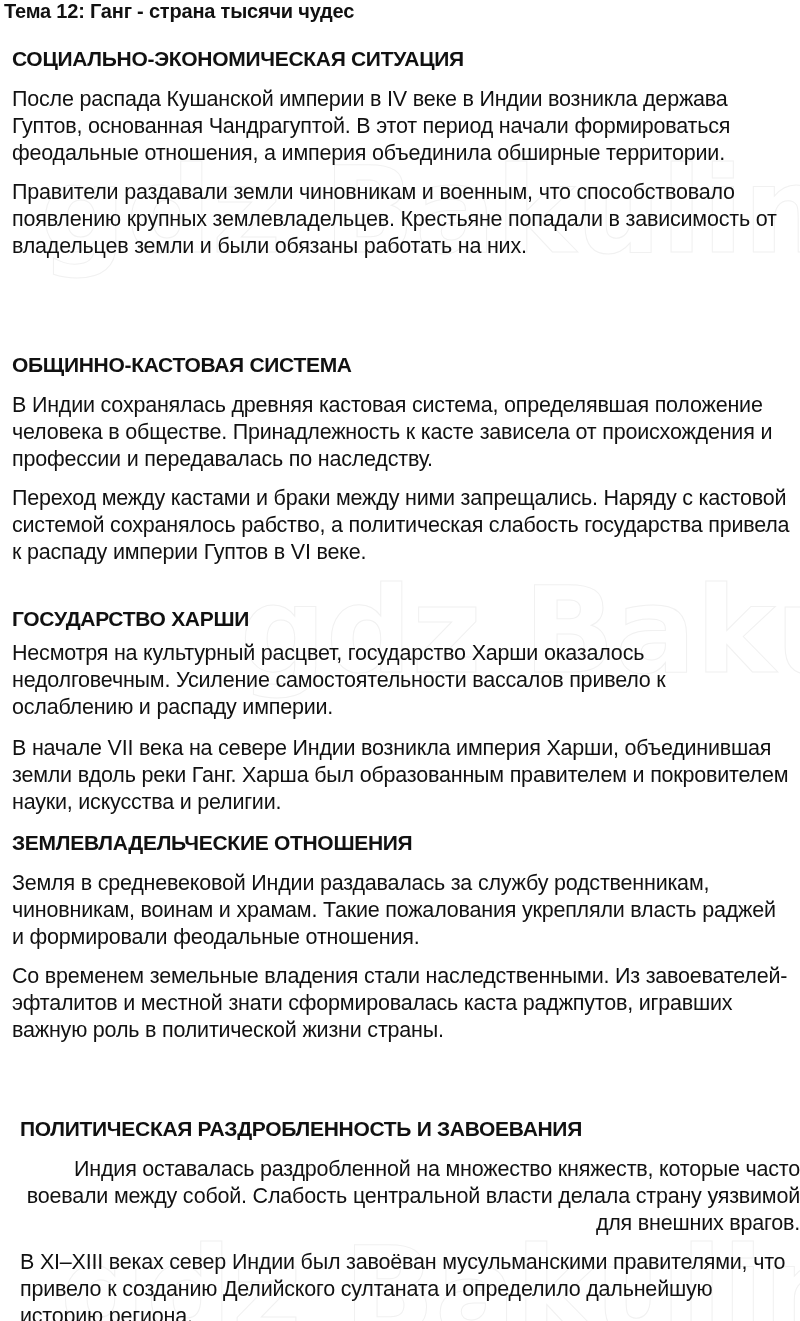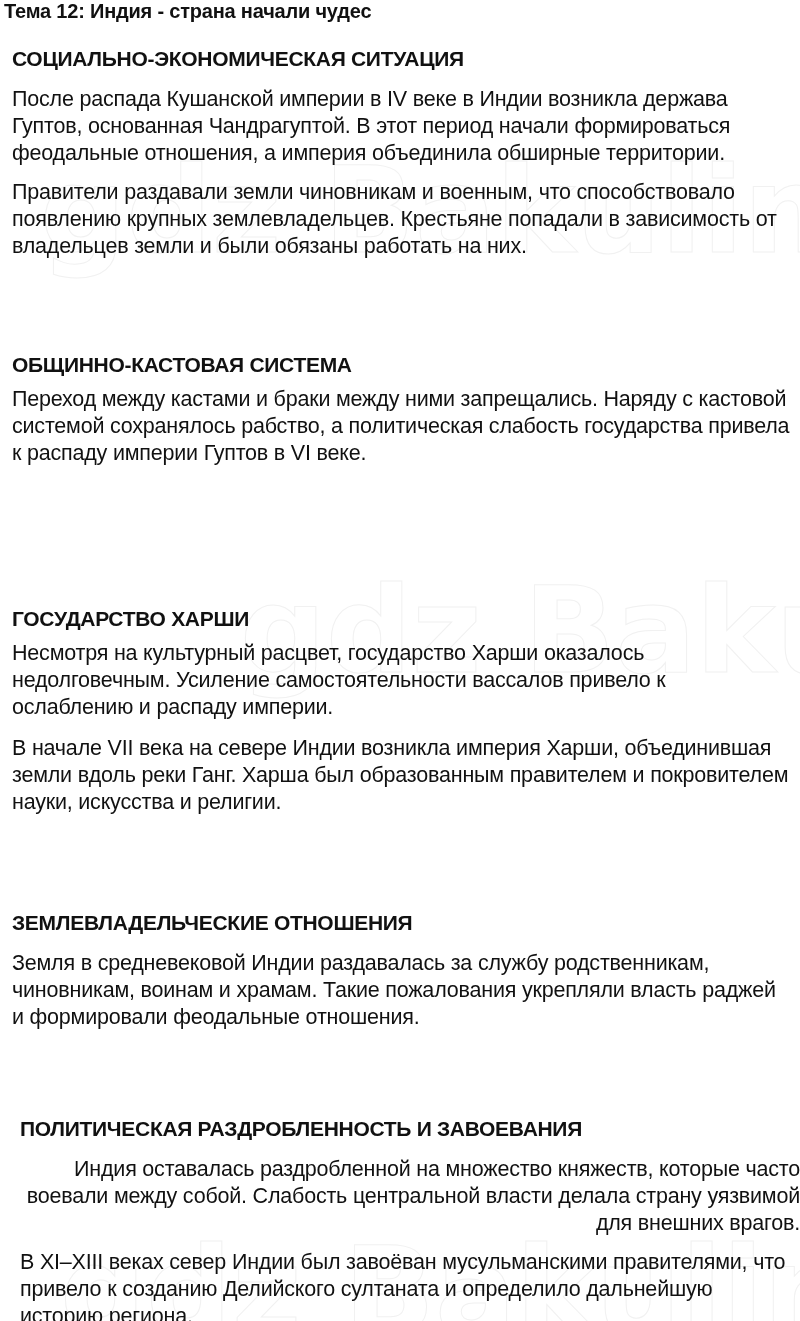--- a/index.html
+++ b/index.html
@@ -30,42 +30,44 @@
 </head>
 <body>
 
 <div class="watermark">
   <div class="wm" style="left:40px; top:100px;">gdz Bakulin</div>
   <div class="wm" style="left:240px; top:520px;">gdz Bakulin</div>
   <div class="wm" style="left:60px; top:1180px;">gdz Bakulin</div>
 </div>
 
 <div class="content">
-  <h1 class="page-title">Тема 12: Индия - страна начали чудес</h1>
+  <h1 class="page-title">Тема 12: Ганг - страна тысячи чудес</h1>
 
   <section style="position:absolute; top:38px; left:4px; width:796px;">
     <h2 class="section-title">СОЦИАЛЬНО-ЭКОНОМИЧЕСКАЯ СИТУАЦИЯ</h2>
     <p class="para" style="margin-top:14px;">После распада Кушанской империи в IV веке в Индии возникла держава Гуптов, основанная Чандрагуптой. В этот период начали формироваться феодальные отношения, а империя объединила обширные территории.</p>
     <p class="para">Правители раздавали земли чиновникам и военным, что способствовало появлению крупных землевладельцев. Крестьяне попадали в зависимость от владельцев земли и были обязаны работать на них.</p>
   </section>
 
   <section style="position:absolute; top:344px; left:4px; width:796px;">
     <h2 class="section-title">ОБЩИННО-КАСТОВАЯ СИСТЕМА</h2>
+    <p class="para" style="margin-top:14px;">В Индии сохранялась древняя кастовая система, определявшая положение человека в обществе. Принадлежность к касте зависела от происхождения и профессии и передавалась по наследству.</p>
     <p class="para">Переход между кастами и браки между ними запрещались. Наряду с кастовой системой сохранялось рабство, а политическая слабость государства привела к распаду империи Гуптов в VI веке.</p>
   </section>
 
   <section style="position:absolute; top:598px; left:4px; width:796px;">
     <h2 class="section-title">ГОСУДАРСТВО ХАРШИ</h2>
     <p class="para">Несмотря на культурный расцвет, государство Харши оказалось недолговечным. Усиление самостоятельности вассалов привело к ослаблению и распаду империи.</p>
     <p class="para" style="margin-top:14px;">В начале VII века на севере Индии возникла империя Харши, объединившая земли вдоль реки Ганг. Харша был образованным правителем и покровителем науки, искусства и религии.</p>
   </section>
 
-  <section style="position:absolute; top:902px; left:4px; width:796px;">
+  <section style="position:absolute; top:822px; left:4px; width:796px;">
     <h2 class="section-title">ЗЕМЛЕВЛАДЕЛЬЧЕСКИЕ ОТНОШЕНИЯ</h2>
     <p class="para" style="margin-top:14px;">Земля в средневековой Индии раздавалась за службу родственникам, чиновникам, воинам и храмам. Такие пожалования укрепляли власть раджей и формировали феодальные отношения.</p>
+    <p class="para">Со временем земельные владения стали наследственными. Из завоевателей-эфталитов и местной знати сформировалась каста раджпутов, игравших важную роль в политической жизни страны.</p>
   </section>
 
   <section style="position:absolute; top:1108px; left:12px; width:796px;">
     <h2 class="section-title">ПОЛИТИЧЕСКАЯ РАЗДРОБЛЕННОСТЬ И ЗАВОЕВАНИЯ</h2>
     <p class="para" style="margin-top:14px;text-align:right;">Индия оставалась раздробленной на множество княжеств, которые часто воевали между собой. Слабость центральной власти делала страну уязвимой для внешних врагов.</p>
     <p class="para">В XI–XIII веках север Индии был завоёван мусульманскими правителями, что привело к созданию Делийского султаната и определило дальнейшую историю региона.</p>
   </section>
 </div>
 
 </body></html>

